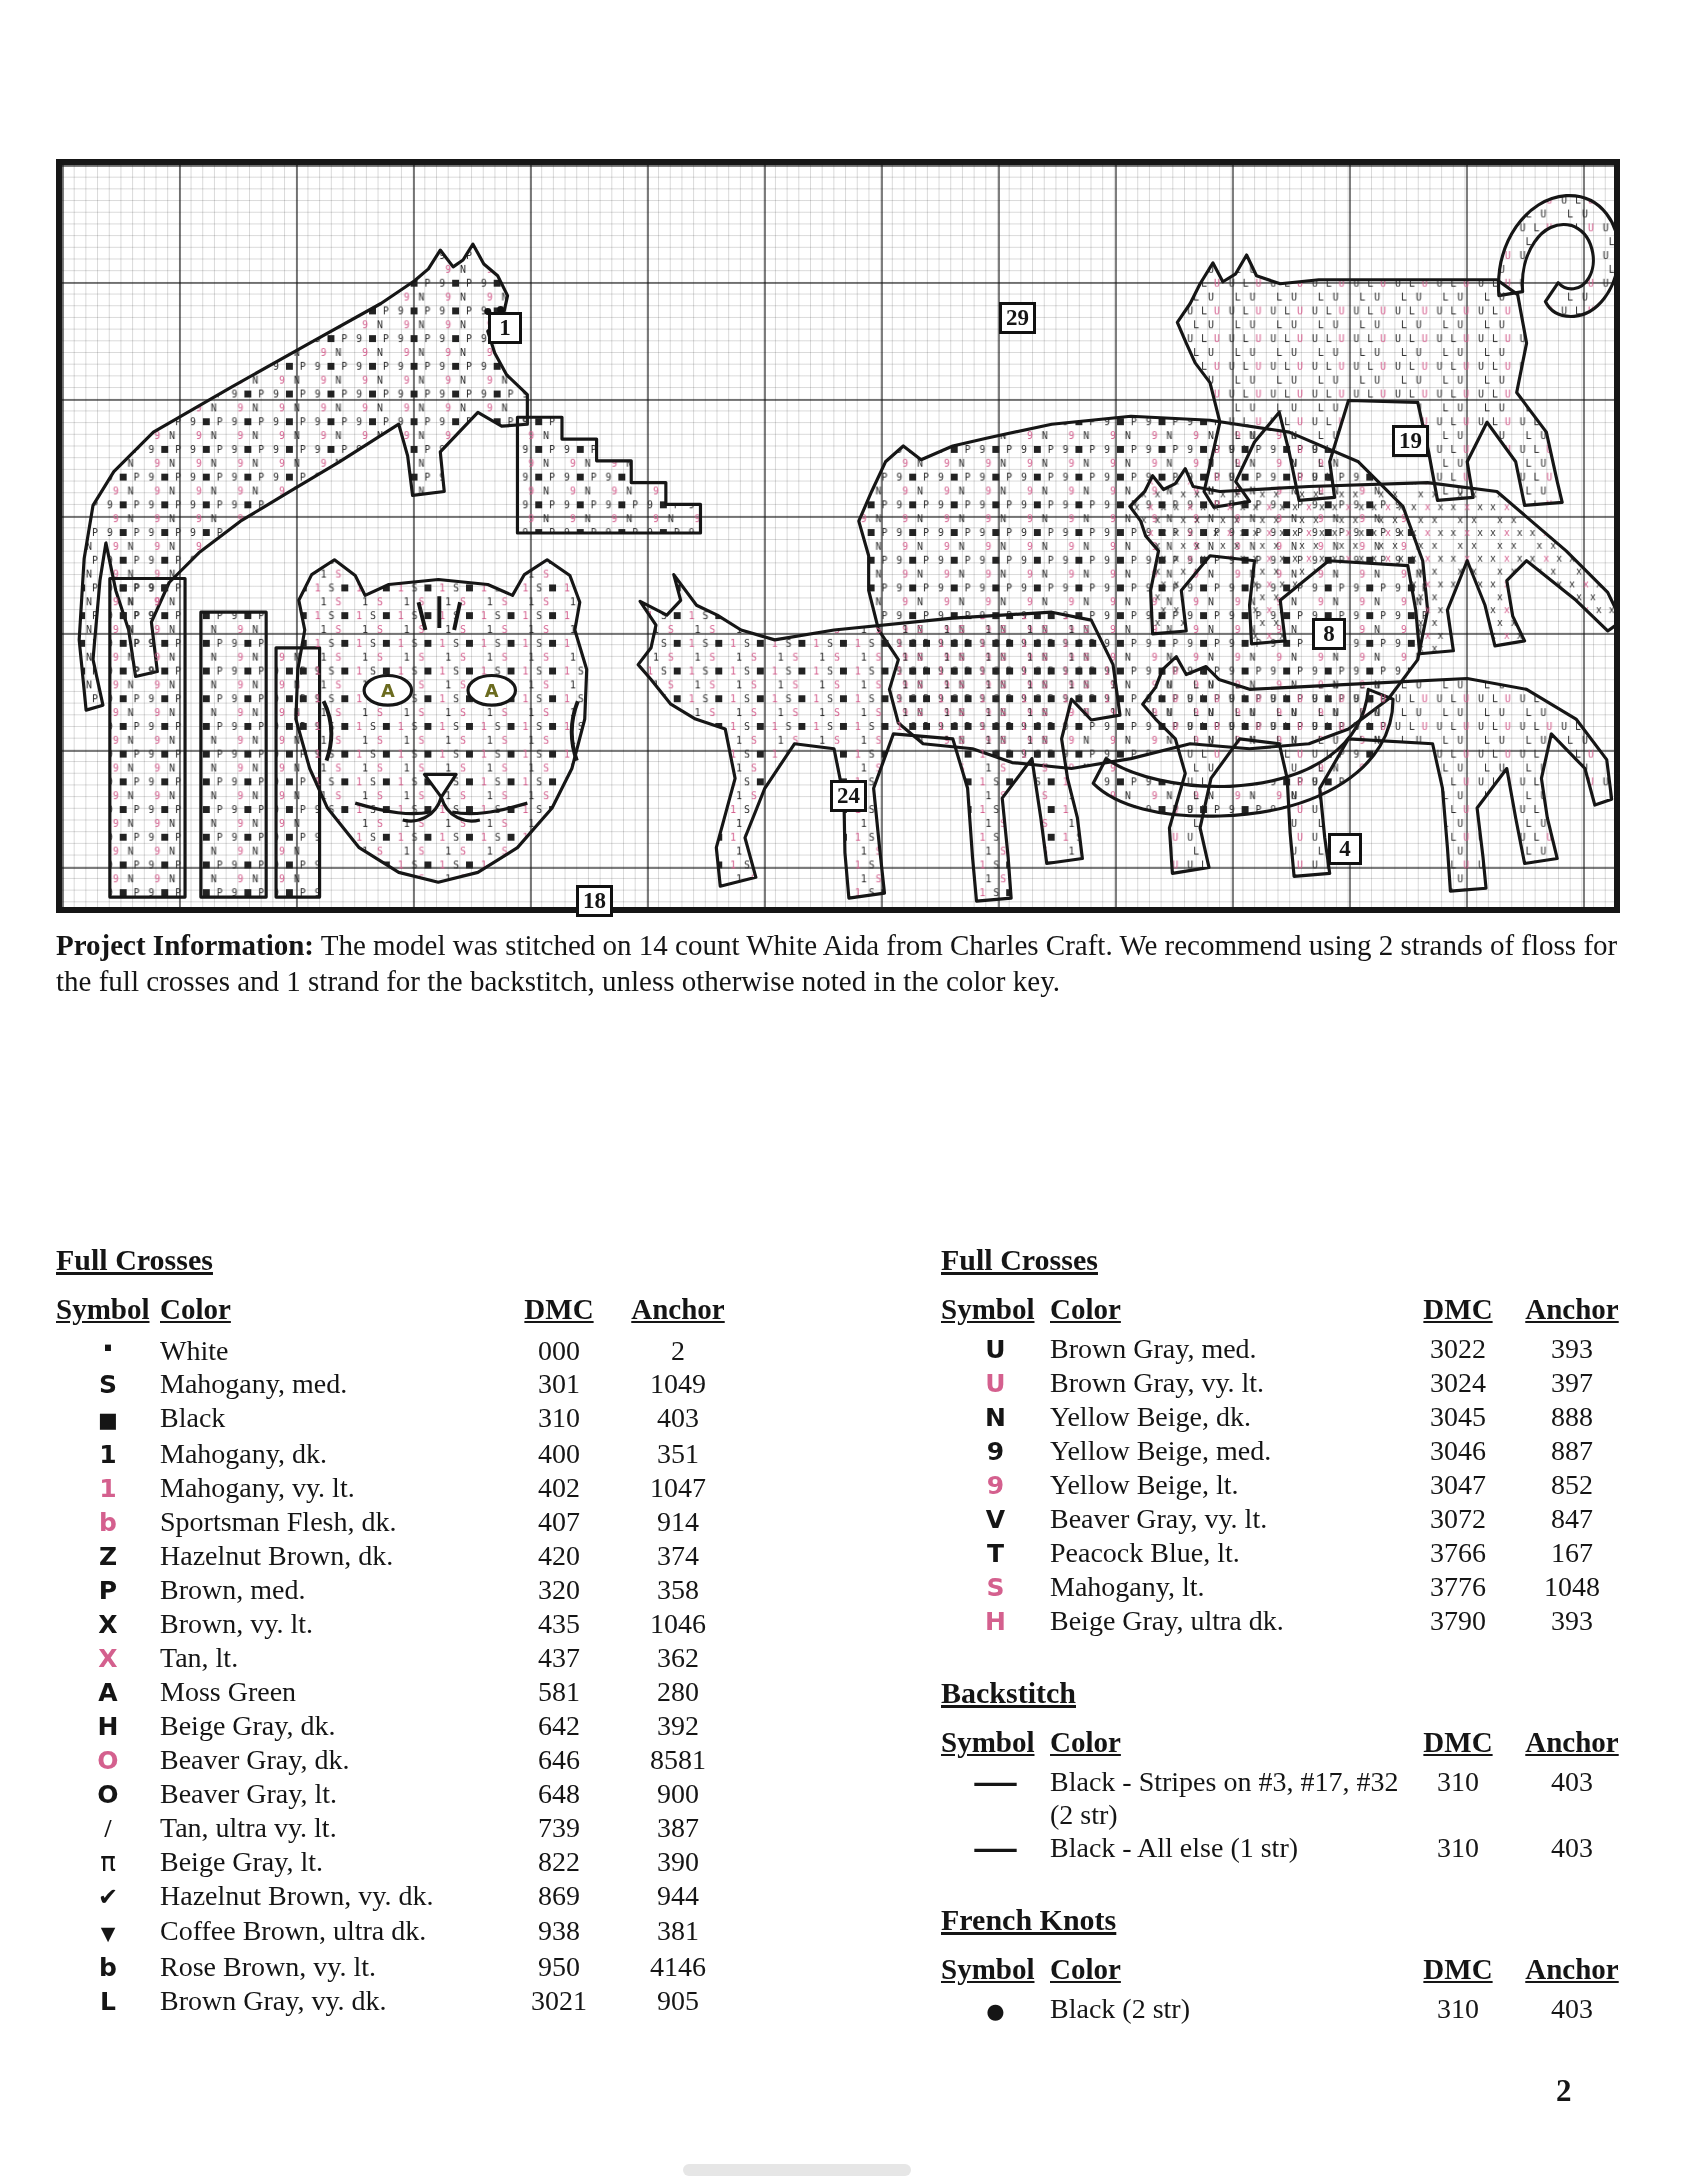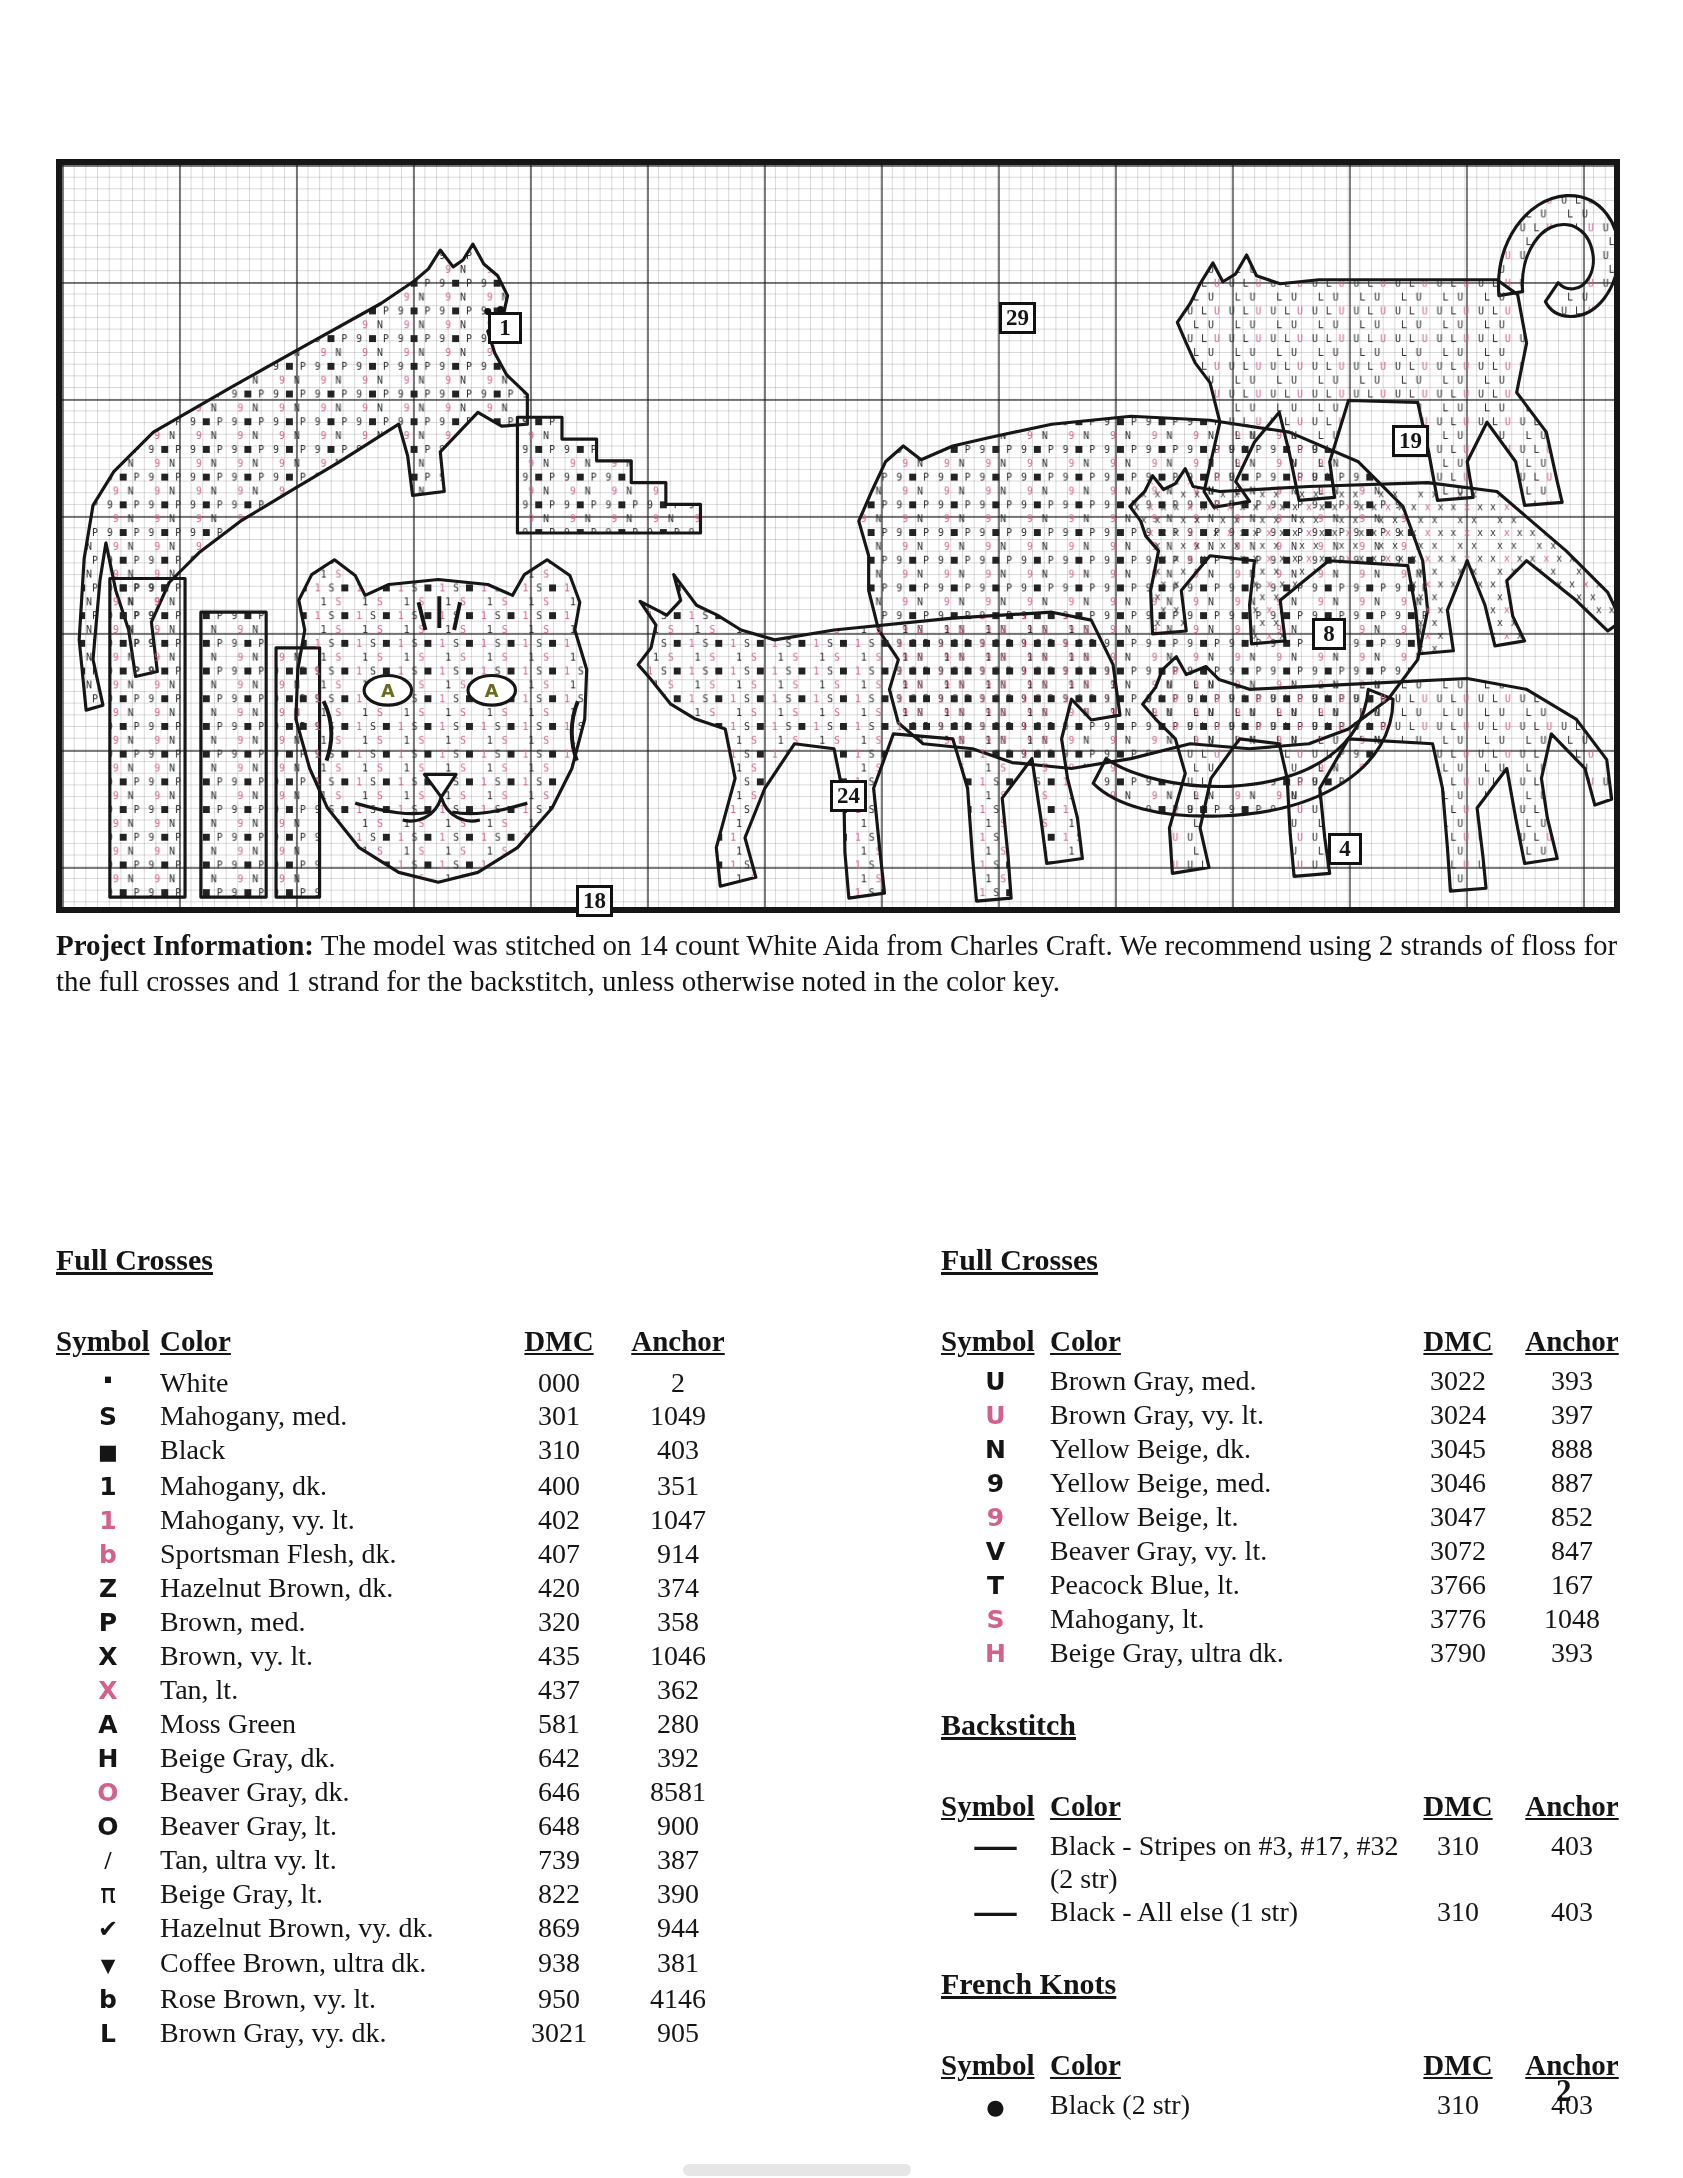--- a/index.html
+++ b/index.html
@@ -30,21 +30,21 @@
   
   .key-col{position:absolute;top:1243px;}
   .key-left{left:56px;width:693px;}
   .key-right{left:941px;width:693px;}
   .key-title{font-size:30px;font-weight:bold;text-decoration:underline;margin:0 0 16px 0;}
   .khead,.krow{display:grid;align-items:baseline;}
   .key-left .khead,.key-left .krow{grid-template-columns:104px 342px 114px 124px;}
   .key-right .khead,.key-right .krow{grid-template-columns:109px 356px 104px 124px;}
   .khead{margin-bottom:6px;}
   .khead span{font-size:29px;font-weight:bold;text-decoration:underline;}
-  .khead .h-dmc,.khead .h-anchor{text-align:center;margin-top:32px;}
+  .khead .h-dmc,.khead .h-anchor{text-align:center;}
   .krow{font-size:28px;line-height:33px;}
   .krow .col-color{text-align:left;}
   .krow .col-dmc,.krow .col-anchor{text-align:center;}
   .sym{font-family:"DejaVu Sans",sans-serif;font-weight:bold;text-align:center;font-size:25px;line-height:33px;}
   .sym.pink{color:#d4608e;}
   .sym.dot{font-size:34px;}
   .sym.sq{font-size:21px;}
   .sym.tri{font-size:19px;}
   .sym.check{font-size:24px;}
   .sym.slash{font-family:"Liberation Serif",serif;}

